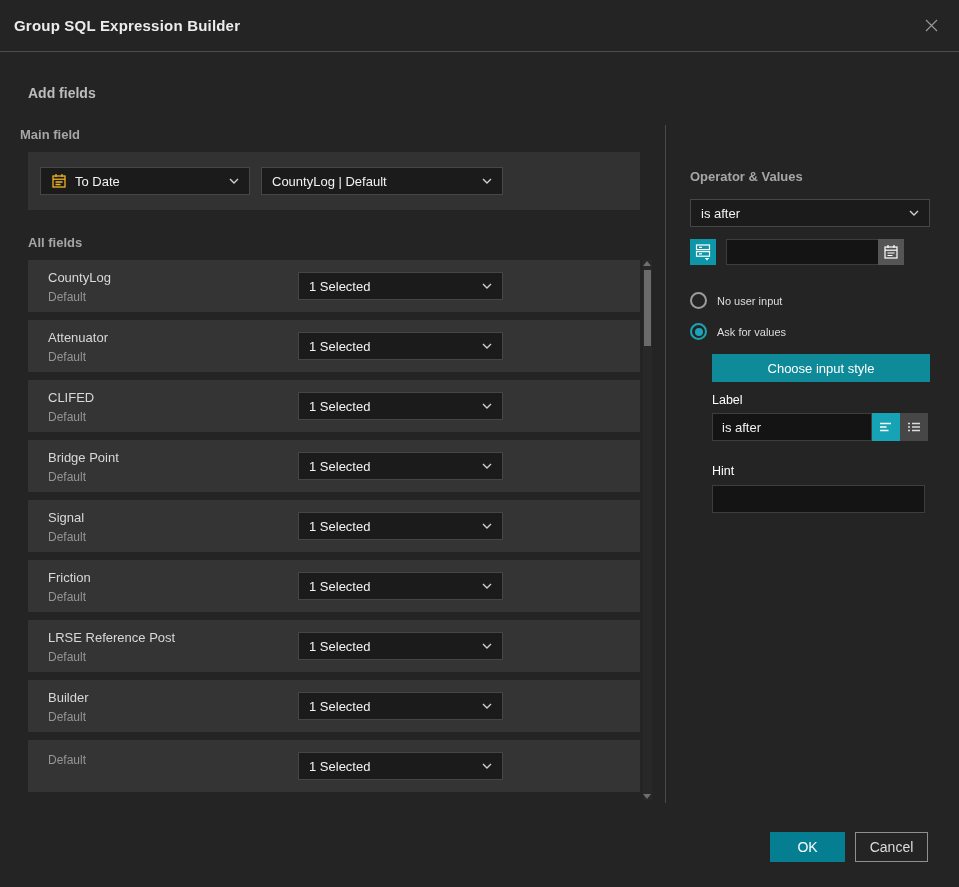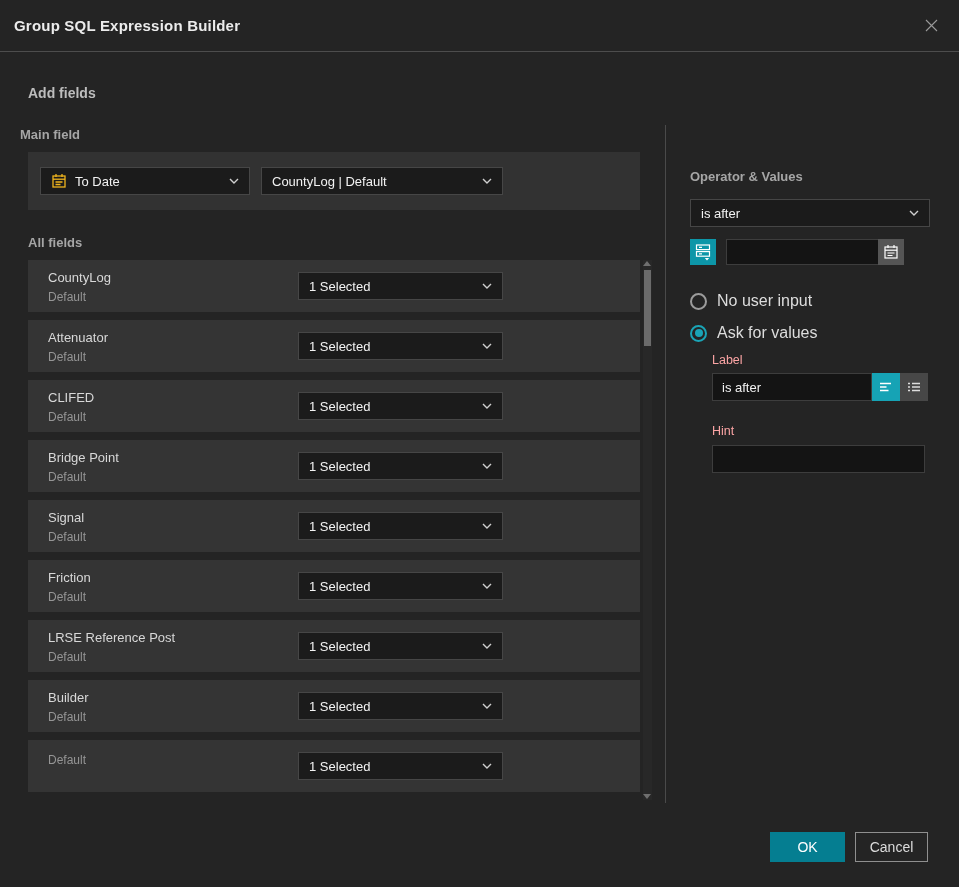--- a/index.html
+++ b/index.html
@@ -76,27 +76,27 @@
   .btn-calendar{background:#555555;}
 
   .radio-row{display:flex;align-items:center;gap:10px;margin-top:0;cursor:pointer;}
   .radio-row.first{margin-top:27px;}
   .radio-row + .radio-row{margin-top:14px;}
   .radio{width:13px;height:13px;border:2px solid #9c9c9c;border-radius:50%;background:transparent;position:relative;flex:none;}
   .radio.selected{border-color:#1aa4b6;}
   .radio.selected::after{
     content:"";position:absolute;left:2.5px;top:2.5px;width:8px;height:8px;border-radius:50%;background:#1aa4b6;
   }
-  .radio-label{font-size:16px;color:#dddddd;}
+  .radio-label{font-size:11px;color:#dddddd;}
 
   .choose-btn{
     margin:14px 0 0 22px;width:218px;height:28px;background:#0e8a99;color:#ffffff;
     border:none;font-size:13px;font-family:"Liberation Sans",sans-serif;cursor:pointer;
   }
-  .field-label{margin:11px 0 0 22px;font-size:12.5px;color:#fca5a5;}
+  .field-label{margin:11px 0 0 22px;font-size:12.5px;color:#ffffff;}
   .label-row{margin:6px 0 0 22px;display:flex;}
   .label-input{width:160px;}
   .toggle{width:28px;height:28px;}
   .toggle.active{background:#16a3b5;}
   .toggle.inactive{background:#474747;}
   .hint-label{margin-top:23px;}
   .hint-input{margin:7px 0 0 22px;width:213px;display:block;}
 
   
   .footer-btn{
@@ -288,20 +288,21 @@
 
     <div class="radio-row first">
       <span class="radio"></span>
       <span class="radio-label">No user input</span>
     </div>
     <div class="radio-row">
       <span class="radio selected"></span>
       <span class="radio-label">Ask for values</span>
     </div>
 
+    <button class="choose-btn">Choose input style</button>
 
     <div class="field-label">Label</div>
     <div class="label-row">
       <input class="text-input label-input" value="is after" style="">
       <button class="icon-btn toggle active">
         <svg width="16" height="16" viewBox="0 0 16 16" fill="none" stroke="#ffffff" stroke-width="1.4">
           <path d="M2 4.5 H13 M2 8 H8.5 M2 11.5 H10.5"></path>
         </svg>
       </button>
       <button class="icon-btn toggle inactive">

